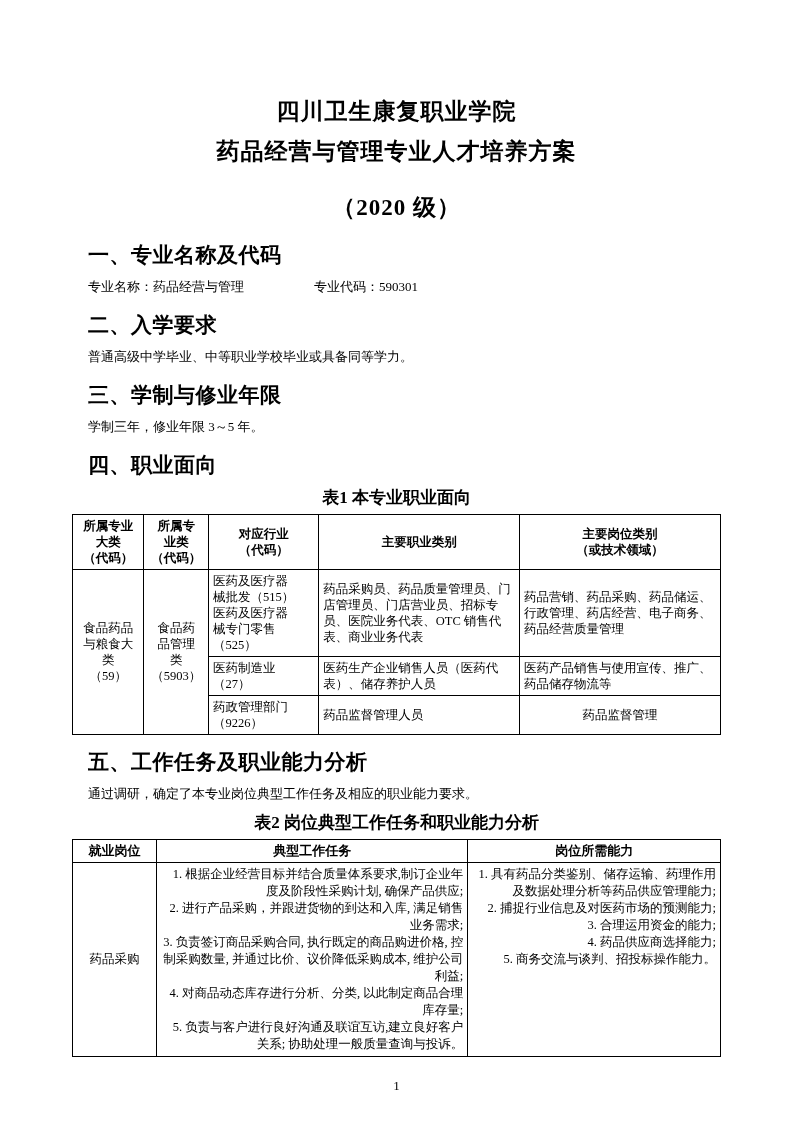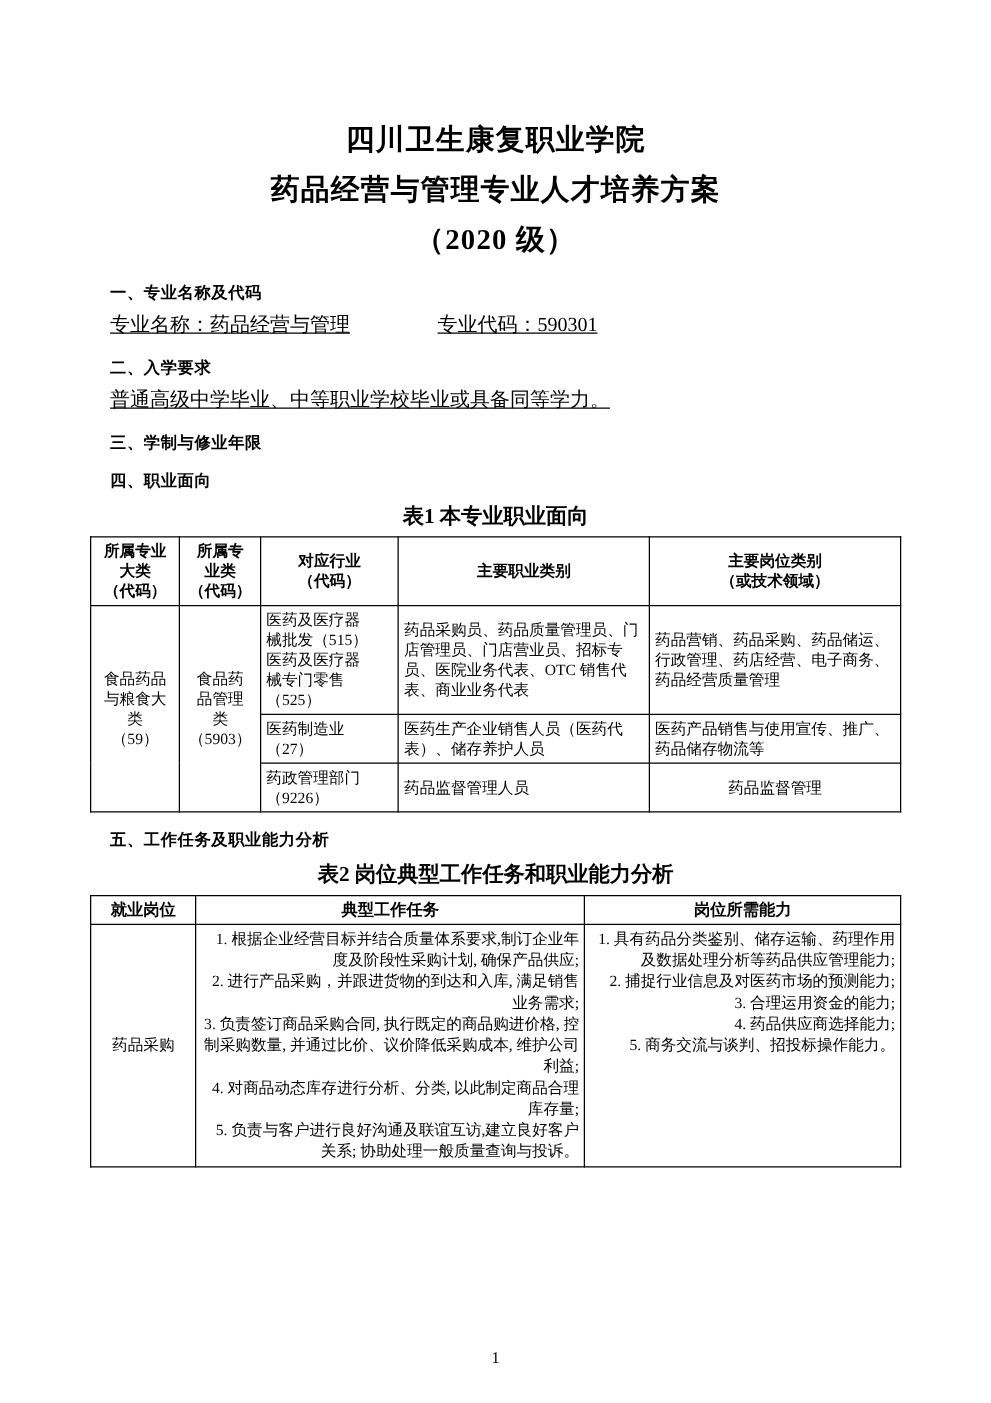--- a/index.html
+++ b/index.html
@@ -26,35 +26,34 @@
     text-align: center;
     font-weight: bold;
     font-size: 23px;
     line-height: 40px;
     letter-spacing: 1px;
   }
   .title-line {
     margin: 0;
   }
   .title-line.year {
-    margin-top: 0;
+    margin-top: 16px;
   }
   h2.section {
-    font-size: 13px;
+    font-size: 21px;
     font-weight: bold;
     margin: 13px 0 7px 0;
     letter-spacing: 0.5px;
     padding-left: 16px;
   }
   p.body-text {
-    font-size: 16px;
+    font-size: 13px;
     line-height: 22px;
     margin: 0 0 4px 0;
     padding-left: 16px;
-    text-decoration: underline;
   }
   .inline-gap {
     display: inline-block;
     width: 70px;
   }
   .table-caption {
     text-align: center;
     font-weight: bold;
     font-size: 17px;
     margin: 6px 0 5px 0;
@@ -122,20 +121,21 @@
 
   <h2 class="section">一、专业名称及代码</h2>
   <p class="body-text">
     <span>专业名称：药品经营与管理</span><span class="inline-gap"></span><span>专业代码：590301</span>
   </p>
 
   <h2 class="section">二、入学要求</h2>
   <p class="body-text">普通高级中学毕业、中等职业学校毕业或具备同等学力。</p>
 
   <h2 class="section">三、学制与修业年限</h2>
+  <p class="body-text">学制三年，修业年限 3～5 年。</p>
 
   <h2 class="section">四、职业面向</h2>
   <div class="table-caption">表1   本专业职业面向</div>
 
   <table class="t1">
     <colgroup>
       <col style="width:11%">
       <col style="width:10%">
       <col style="width:17%">
       <col style="width:31%">
@@ -203,20 +203,21 @@
           <div>药政管理部门</div>
           <div>（9226）</div>
         </td>
         <td class="left">药品监督管理人员</td>
         <td>药品监督管理</td>
       </tr>
     </tbody>
   </table>
 
   <h2 class="section">五、工作任务及职业能力分析</h2>
+  <p class="body-text">通过调研，确定了本专业岗位典型工作任务及相应的职业能力要求。</p>
   <div class="table-caption">表2   岗位典型工作任务和职业能力分析</div>
 
   <table class="t2">
     <colgroup>
       <col style="width:13%">
       <col style="width:48%">
       <col style="width:39%">
     </colgroup>
     <thead>
       <tr>

